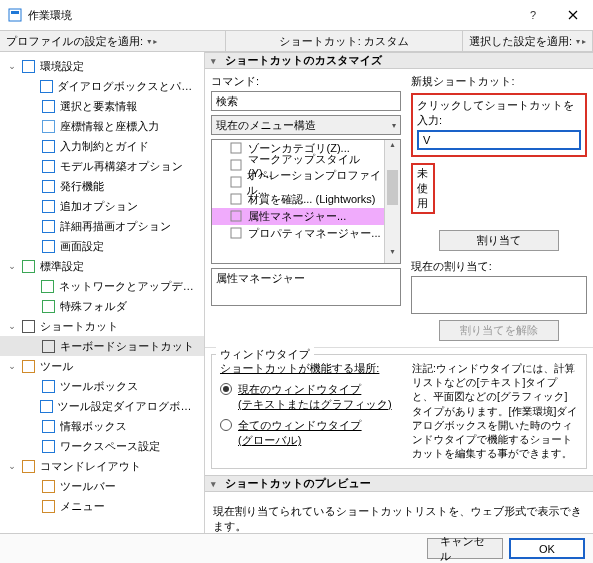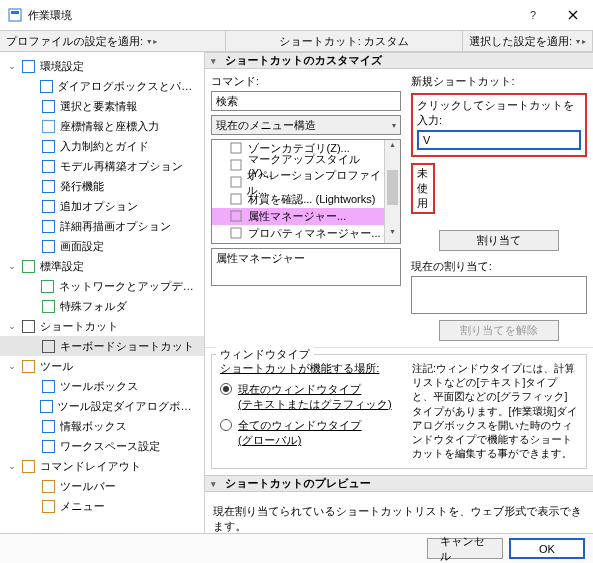--- a/index.html
+++ b/index.html
@@ -45,21 +45,21 @@
   .customize { display:flex; padding: 4px 6px 6px 6px; gap:10px; border-bottom:1px solid #ddd; }
   .col-cmd { width: 190px; display:flex; flex-direction:column; }
   .col-new { flex:1; display:flex; flex-direction:column; }
 
   .lbl-row { height:16px; display:flex; align-items:center; margin-bottom:2px; }
   .field { height:20px; border:1px solid #888; padding:1px 4px; background:#fff; display:flex; align-items:center; }
   .field.input { }
   .combo { height:20px; border:1px solid #888; background:#efefef; display:flex; align-items:center; padding:0 4px; margin-top:4px; }
   .combo .caret { margin-left:auto; }
 
-  .cmdlist { border:1px solid #888; margin-top:4px; height:105px; overflow:hidden; }
+  .cmdlist { border:1px solid #888; margin-top:4px; height:125px; overflow:hidden; }
   .cmdlist-inner { display:flex; height:100%; }
   .cmdlist-items { flex:1; overflow:hidden; }
   .cmdlist .item { display:flex; align-items:center; height:17px; padding-left:18px; }
   .cmdlist .item.sel { background:#f0abfc; }
   .cmdlist .item .ic { width:14px; height:14px; margin-right:4px; }
   .cmdlist .sb { width:16px; background:#f0f0f0; border-left:1px solid #ccc; position:relative; }
   .cmdlist .sb .thumb { position:absolute; left:2px; right:2px; top:30px; height:35px; background:#c8c8c8; }
   .cmdlist .sb .arr { position:absolute; left:0; right:0; height:16px; text-align:center; font-size:8px; color:#555; }
   .cmdlist .sb .arr.up { top:0; }
   .cmdlist .sb .arr.dn { bottom:0; }

